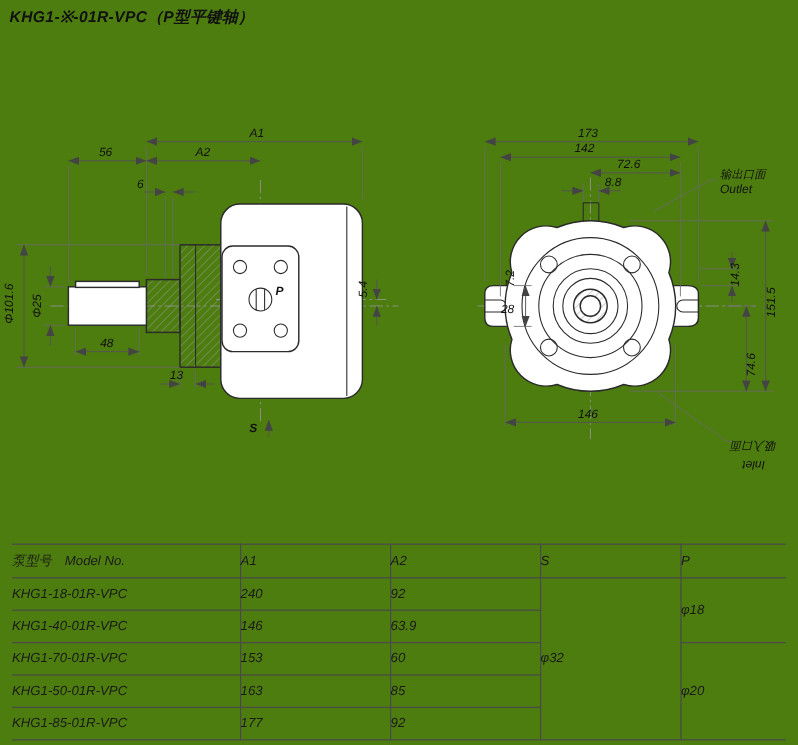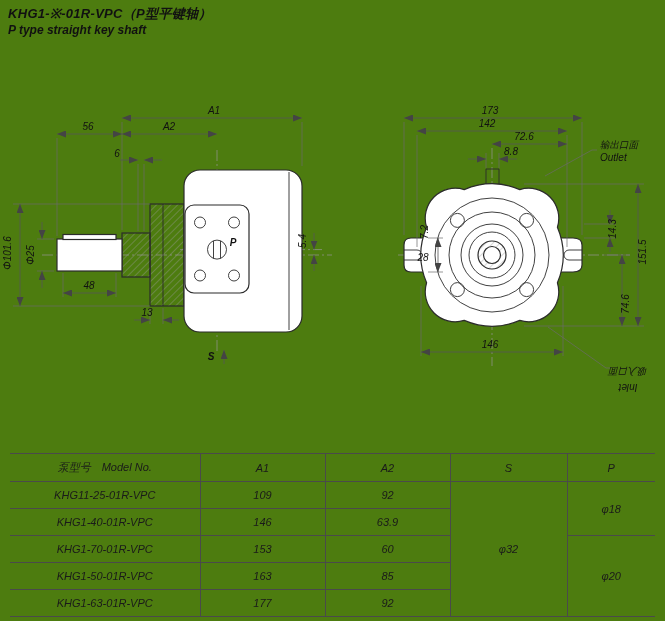--- a/index.html
+++ b/index.html
@@ -18,33 +18,32 @@
   .cl{stroke:#979797;stroke-width:.7;fill:none;stroke-dasharray:11 3 2 3;}
   text{font-family:"Liberation Sans",sans-serif;}
   .dl{font-size:10px;fill:#111;text-anchor:middle;}
   .cn{font-size:9.5px;}
   .dls{text-anchor:start;}
   .plab{font-size:10px;font-weight:bold;}
 
   
   .spec-wrap{position:absolute;left:10px;top:453px;width:645px;}
   table.spec{border-collapse:collapse;width:100%;table-layout:fixed;}
-  table.spec td{border:1px solid #4a4a4a;text-align:center;vertical-align:middle;
+  table.spec td{border:1px solid #4a4a4a;text-align:left;vertical-align:middle;
                 font-size:11px;color:#1a1a1a;padding:0;height:26px;}
   table.spec tr td:first-child{border-left:none;}
   table.spec tr td.lastcol{border-right:none;}
   table.spec tr.hdr td{height:27px;}
 </style>
 </head>
 <body>
 
 <div class="page">
 
   <div class="title">KHG1-※-01R-VPC（P型平键轴）</div>
-  <div class="subtitle">P type  straight key shaft</div>
 
   <svg class="drawing" width="665" height="448" viewBox="0 0 665 448">
     <defs>
       <marker id="arr" markerUnits="userSpaceOnUse" markerWidth="9" markerHeight="7" refX="9" refY="3.5" orient="auto-start-reverse">
         <path d="M0,0 L9,3.5 L0,7 Z" fill="#444"></path>
       </marker>
       <pattern id="hatch" width="5" height="5" patternUnits="userSpaceOnUse" patternTransform="rotate(45)">
         <line x1="0" y1="0" x2="0" y2="5" stroke="#9a9a9a" stroke-width=".8"></line>
       </pattern>
     </defs>
@@ -258,22 +257,22 @@
       </colgroup>
       <tbody>
           <tr class="hdr">
         <td>泵型号　Model No.</td>
         <td>A1</td>
         <td>A2</td>
         <td>S</td>
         <td class="lastcol">P</td>
       </tr>
       <tr>
-        <td>KHG11-25-01R-VPC</td>
-        <td>109</td>
+        <td>KHG1-18-01R-VPC</td>
+        <td>240</td>
         <td>92</td>
         <td rowspan="5">φ32</td>
         <td rowspan="2" class="lastcol">φ18</td>
       </tr>
       <tr>
         <td>KHG1-40-01R-VPC</td>
         <td>146</td>
         <td>63.9</td>
       </tr>
       <tr>
@@ -281,21 +280,21 @@
         <td>153</td>
         <td>60</td>
         <td rowspan="3" class="lastcol">φ20</td>
       </tr>
       <tr>
         <td>KHG1-50-01R-VPC</td>
         <td>163</td>
         <td>85</td>
       </tr>
       <tr>
-        <td>KHG1-63-01R-VPC</td>
+        <td>KHG1-85-01R-VPC</td>
         <td>177</td>
         <td>92</td>
       </tr>
     </tbody>
       </table>
   </div>
 
 </div>
 
 </body></html>

